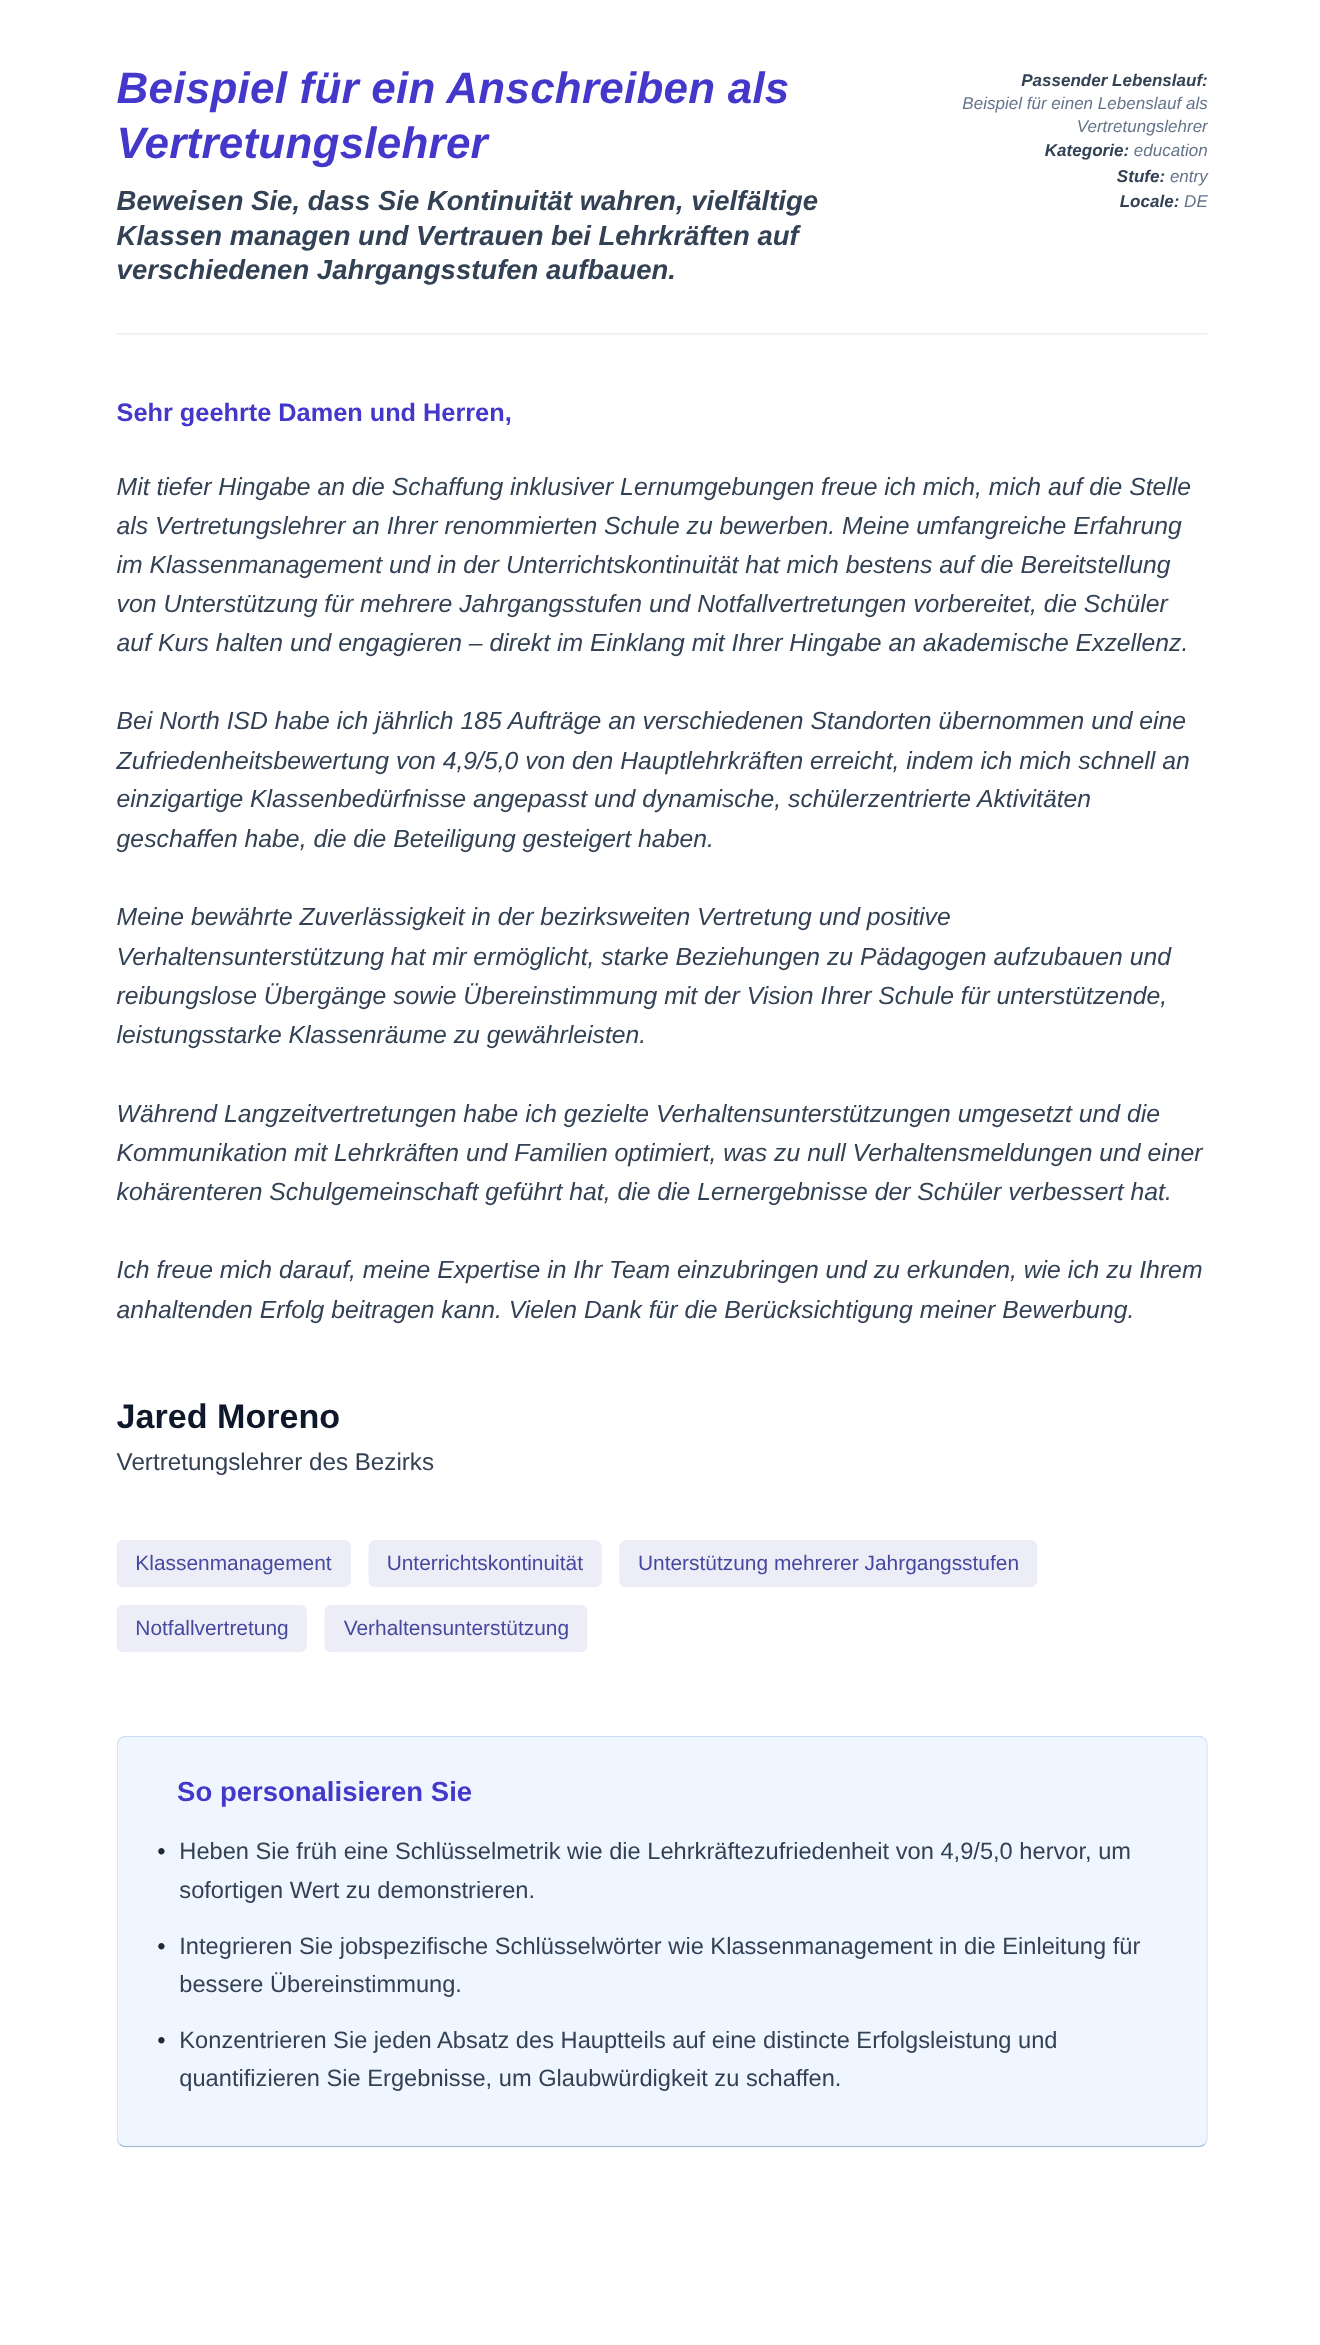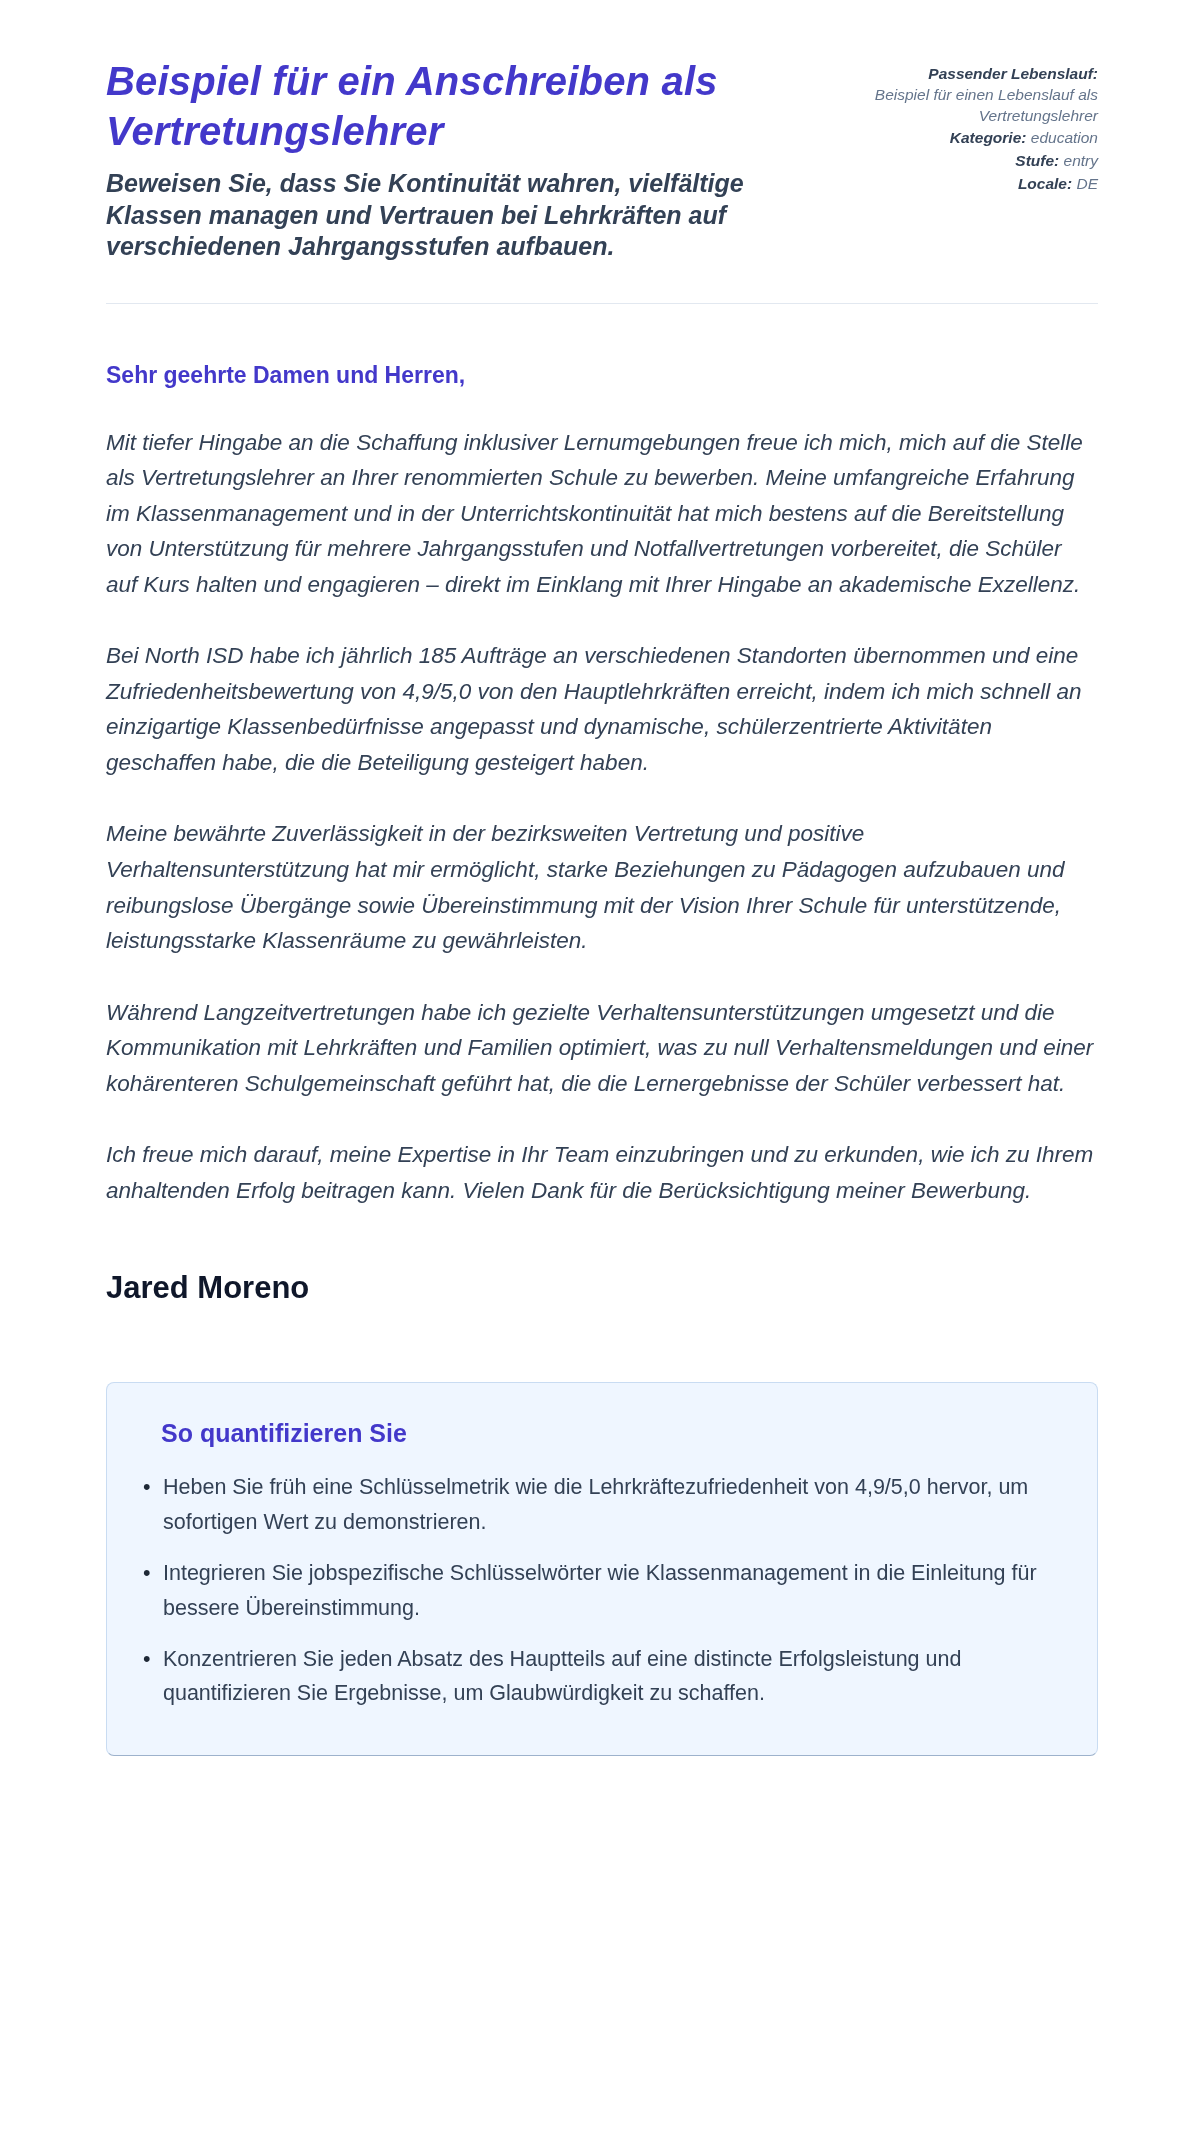--- a/index.html
+++ b/index.html
@@ -184,25 +184,33 @@
     <div class="greeting">Sehr geehrte Damen und Herren,</div>
 
     <p class="letter-paragraph">Mit tiefer Hingabe an die Schaffung inklusiver Lernumgebungen freue ich mich, mich auf die Stelle als Vertretungslehrer an Ihrer renommierten Schule zu bewerben. Meine umfangreiche Erfahrung im Klassenmanagement und in der Unterrichtskontinuität hat mich bestens auf die Bereitstellung von Unterstützung für mehrere Jahrgangsstufen und Notfallvertretungen vorbereitet, die Schüler auf Kurs halten und engagieren – direkt im Einklang mit Ihrer Hingabe an akademische Exzellenz.</p>
     <p class="letter-paragraph">Bei North ISD habe ich jährlich 185 Aufträge an verschiedenen Standorten übernommen und eine Zufriedenheitsbewertung von 4,9/5,0 von den Hauptlehrkräften erreicht, indem ich mich schnell an einzigartige Klassenbedürfnisse angepasst und dynamische, schülerzentrierte Aktivitäten geschaffen habe, die die Beteiligung gesteigert haben.</p>
     <p class="letter-paragraph">Meine bewährte Zuverlässigkeit in der bezirksweiten Vertretung und positive Verhaltensunterstützung hat mir ermöglicht, starke Beziehungen zu Pädagogen aufzubauen und reibungslose Übergänge sowie Übereinstimmung mit der Vision Ihrer Schule für unterstützende, leistungsstarke Klassenräume zu gewährleisten.</p>
     <p class="letter-paragraph">Während Langzeitvertretungen habe ich gezielte Verhaltensunterstützungen umgesetzt und die Kommunikation mit Lehrkräften und Familien optimiert, was zu null Verhaltensmeldungen und einer kohärenteren Schulgemeinschaft geführt hat, die die Lernergebnisse der Schüler verbessert hat.</p>
     <p class="letter-paragraph">Ich freue mich darauf, meine Expertise in Ihr Team einzubringen und zu erkunden, wie ich zu Ihrem anhaltenden Erfolg beitragen kann. Vielen Dank für die Berücksichtigung meiner Bewerbung.</p>
 
     <div class="signature">
       <div class="signature-name">Jared Moreno</div>
+      <div class="signature-role">Vertretungslehrer des Bezirks</div>
     </div>
 
+    <div class="tag-list">
+      <span class="tag-chip">Klassenmanagement</span>
+      <span class="tag-chip">Unterrichtskontinuität</span>
+      <span class="tag-chip">Unterstützung mehrerer Jahrgangsstufen</span>
+      <span class="tag-chip">Notfallvertretung</span>
+      <span class="tag-chip">Verhaltensunterstützung</span>
+    </div>
 
     <section class="callout">
-      <h2 class="callout-title">So quantifizieren Sie</h2>
+      <h2 class="callout-title">So personalisieren Sie</h2>
       <ul class="callout-list">
         <li class="callout-item"><span>Heben Sie früh eine Schlüsselmetrik wie die Lehrkräftezufriedenheit von 4,9/5,0 hervor, um sofortigen Wert zu demonstrieren.</span></li>
         <li class="callout-item"><span>Integrieren Sie jobspezifische Schlüsselwörter wie Klassenmanagement in die Einleitung für bessere Übereinstimmung.</span></li>
         <li class="callout-item"><span>Konzentrieren Sie jeden Absatz des Hauptteils auf eine distincte Erfolgsleistung und quantifizieren Sie Ergebnisse, um Glaubwürdigkeit zu schaffen.</span></li>
       </ul>
     </section>
   </main>
 
 </div>
 

